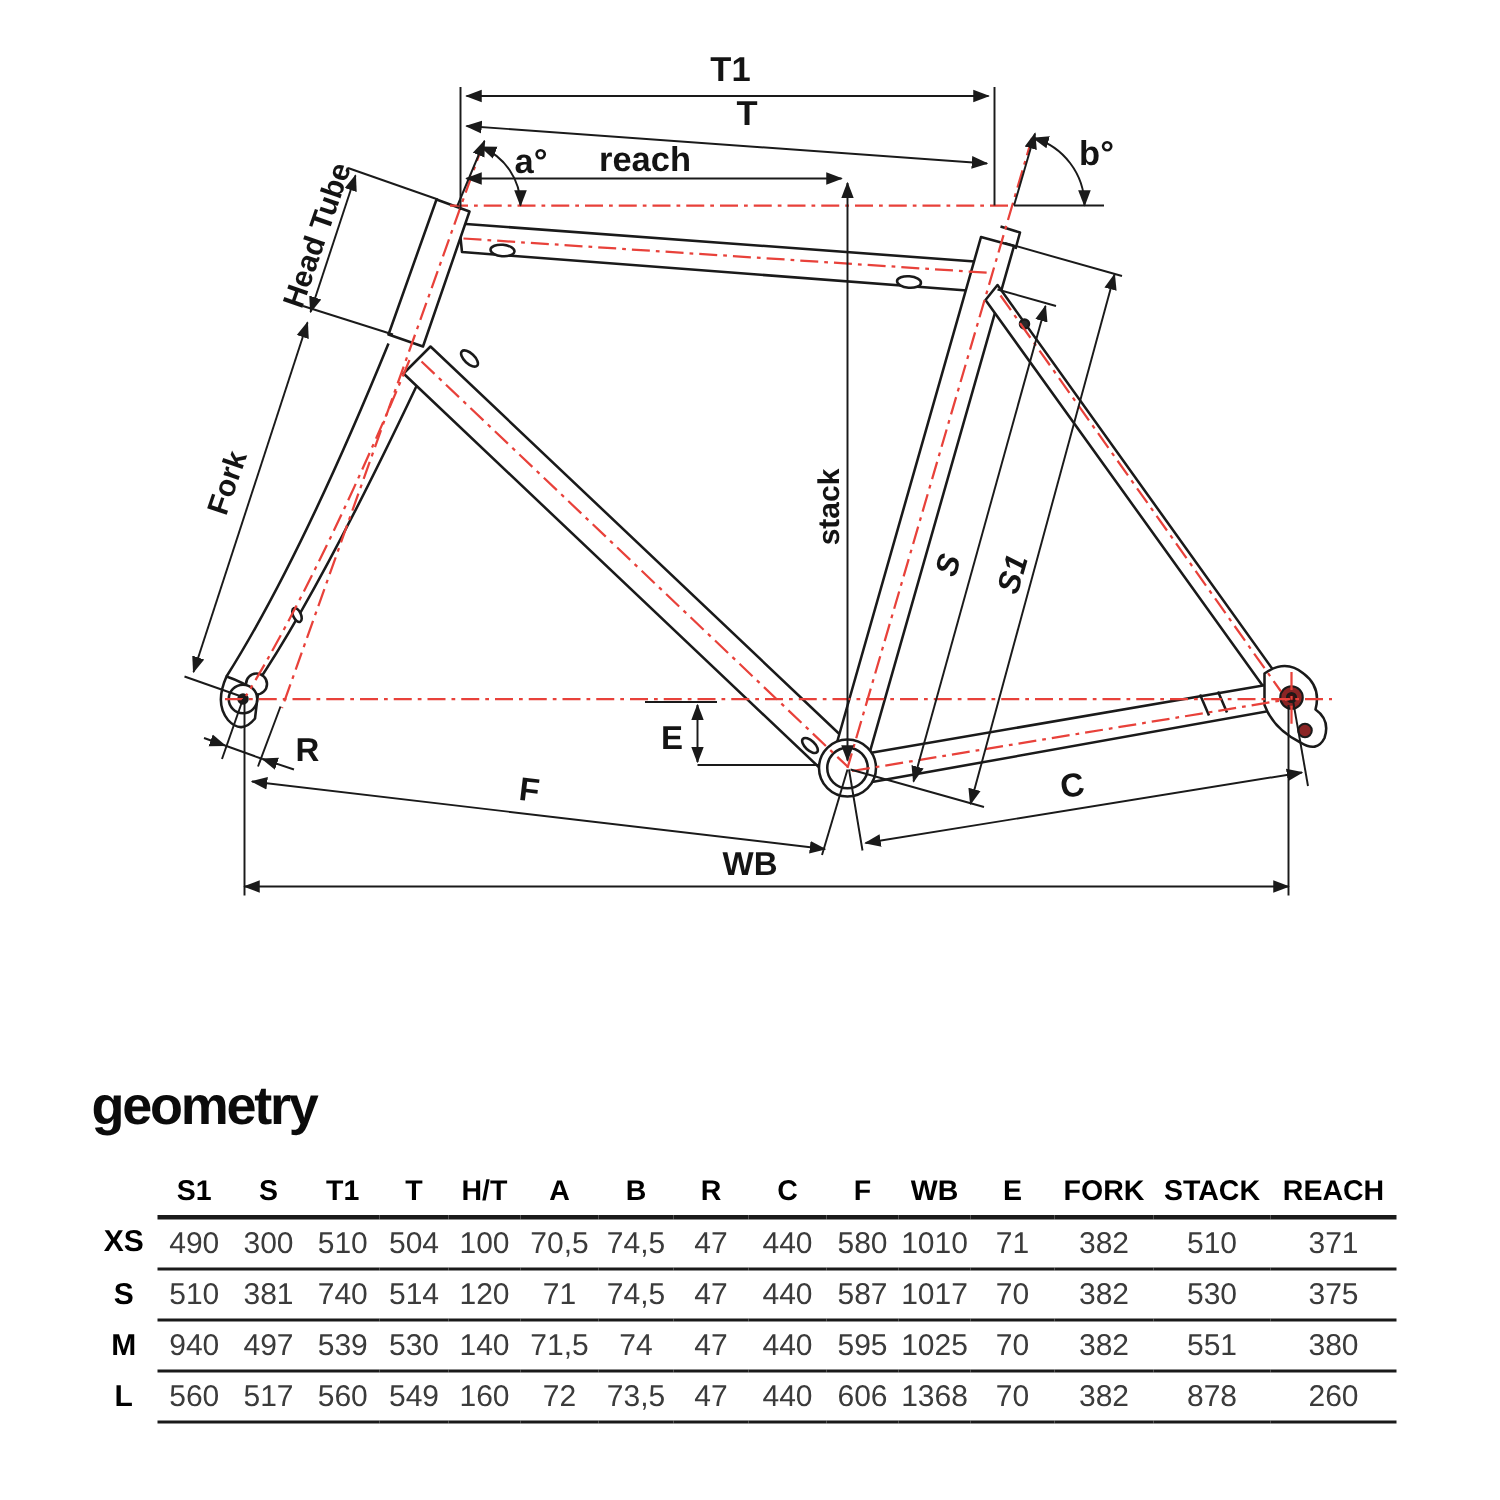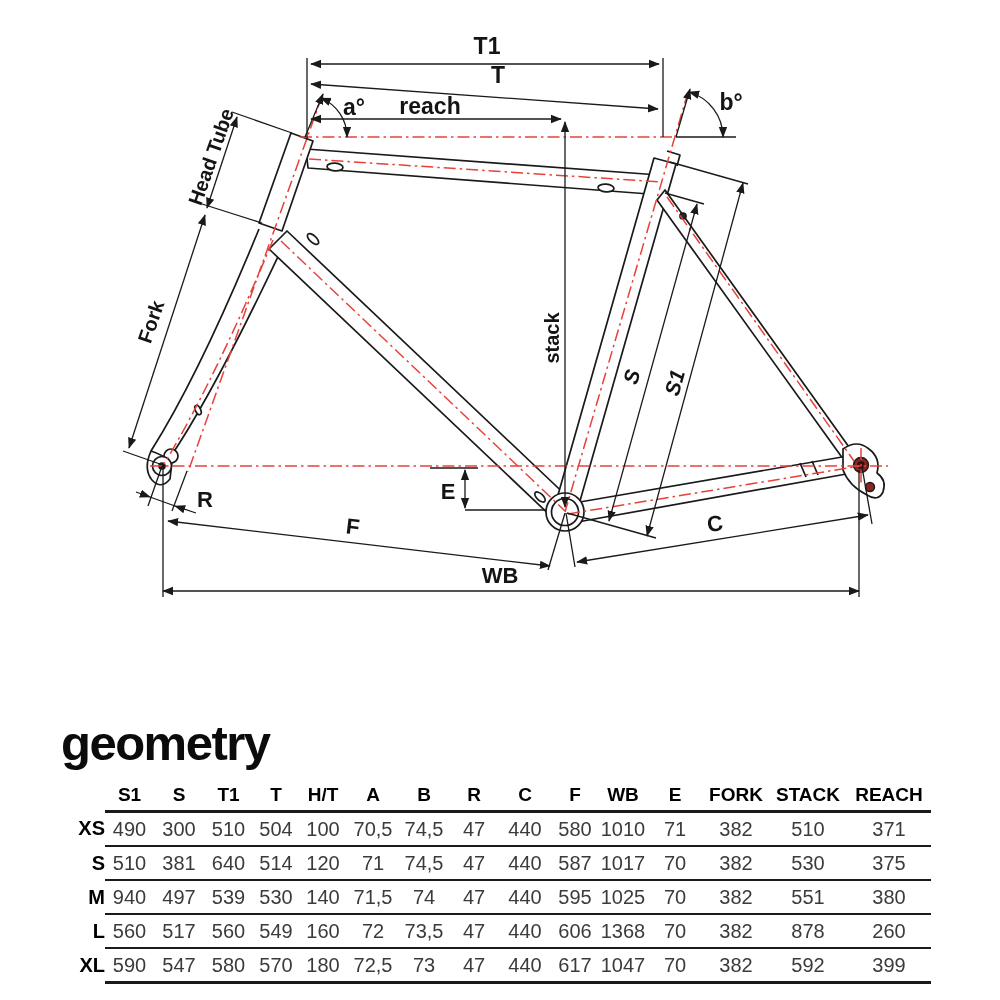--- a/index.html
+++ b/index.html
@@ -3,40 +3,40 @@
 <meta charset="utf-8">
 <style>
   html,body{margin:0;padding:0;}
   body{
     width:1000px;height:1000px;position:relative;background:#ffffff;
     font-family:"Liberation Sans","DejaVu Sans",sans-serif;overflow:hidden;
   }
   #diagram{position:absolute;left:0;top:0;}
   .dimtext{font-family:"Liberation Sans","DejaVu Sans",sans-serif;font-weight:bold;fill:#141414;}
   #page-title{
-    position:absolute;left:61px;top:719px;font-size:49px;font-weight:bold;
+    position:absolute;left:61px;top:719px;font-size:36px;font-weight:bold;
     color:#0b0b0b;letter-spacing:-1.5px;line-height:1;
   }
   #geo-table{
     position:absolute;left:60px;top:780px;border-collapse:collapse;table-layout:fixed;
     font-family:"Liberation Sans","DejaVu Sans",sans-serif;
   }
   #geo-table th,#geo-table td{padding:0;margin:0;white-space:nowrap;}
   #geo-table th.colhead{
     font-size:19px;font-weight:bold;color:#000;text-align:center;
     height:30px;vertical-align:middle;border-bottom:3px solid #1a1a1a;
   }
   #geo-table th.corner{border-bottom:none;}
   #geo-table td.val{
     font-size:20px;color:#3b3b3b;text-align:center;height:32px;vertical-align:middle;
     border-bottom:2px solid #1a1a1a;
   }
   #geo-table tr.last td.val{border-bottom:3px solid #1a1a1a;}
   #geo-table td.size{
-    font-size:20px;font-weight:bold;color:#000;text-align:right;border-bottom:none;
+    font-size:20px;font-weight:bold;color:#000;text-align:center;border-bottom:none;
     vertical-align:middle;
   }
 </style>
 </head>
 <body>
 
 <svg id="diagram" width="1000" height="700" viewBox="0 0 1000 700">
   <defs>
     <marker id="arr" viewBox="0 0 10 10" refX="9.2" refY="5" markerWidth="8.5" markerHeight="8.5" orient="auto-start-reverse">
       <path d="M0,1.2 L10,5 L0,8.8 z" fill="#1a1a1a"></path>
@@ -227,21 +227,21 @@
     <td class="val">1010</td>
     <td class="val">71</td>
     <td class="val">382</td>
     <td class="val">510</td>
     <td class="val">371</td>
   </tr>
   <tr>
     <td class="size">S</td>
     <td class="val">510</td>
     <td class="val">381</td>
-    <td class="val">640</td>
+    <td class="val">740</td>
     <td class="val">514</td>
     <td class="val">120</td>
     <td class="val">71</td>
     <td class="val">74,5</td>
     <td class="val">47</td>
     <td class="val">440</td>
     <td class="val">587</td>
     <td class="val">1017</td>
     <td class="val">70</td>
     <td class="val">382</td>
@@ -277,32 +277,14 @@
     <td class="val">73,5</td>
     <td class="val">47</td>
     <td class="val">440</td>
     <td class="val">606</td>
     <td class="val">1368</td>
     <td class="val">70</td>
     <td class="val">382</td>
     <td class="val">878</td>
     <td class="val">260</td>
   </tr>
-  <tr class="last">
-    <td class="size">XL</td>
-    <td class="val">590</td>
-    <td class="val">547</td>
-    <td class="val">580</td>
-    <td class="val">570</td>
-    <td class="val">180</td>
-    <td class="val">72,5</td>
-    <td class="val">73</td>
-    <td class="val">47</td>
-    <td class="val">440</td>
-    <td class="val">617</td>
-    <td class="val">1047</td>
-    <td class="val">70</td>
-    <td class="val">382</td>
-    <td class="val">592</td>
-    <td class="val">399</td>
-  </tr>
 </tbody>
   </table>
 
 </body></html>

